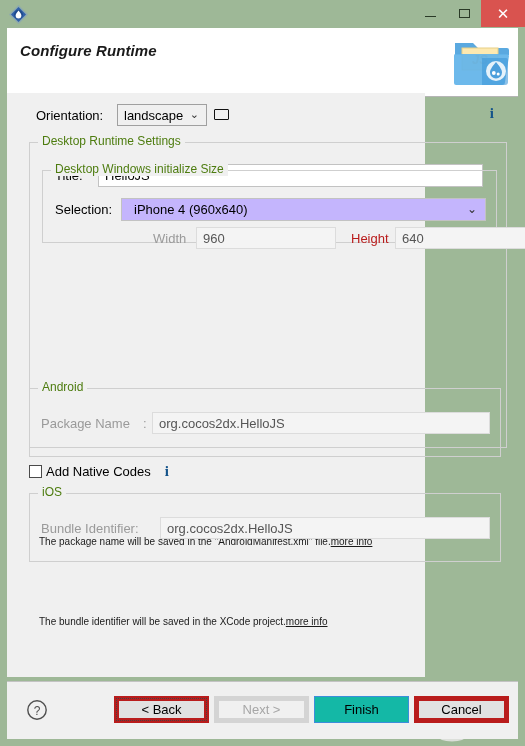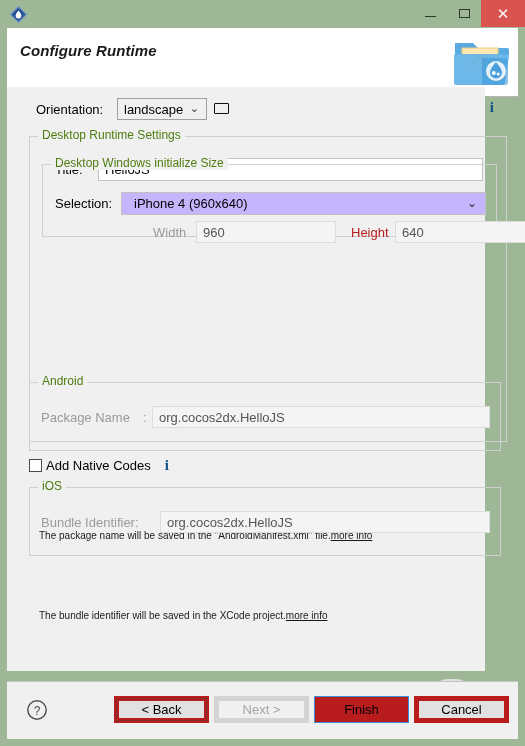--- a/index.html
+++ b/index.html
@@ -47,21 +47,21 @@
     font-style:italic;
   }
   .header-title{
     position:absolute;left:13px;top:14px;
     font-size:15px;font-weight:bold;color:#1a1a1a;
     letter-spacing:0.1px;
   }
   .header-icon{position:absolute;right:8px;top:6px;width:58px;height:54px;}
   
   .content{
-    position:absolute;left:7px;top:87px;width:478px;height:584px;
+    position:absolute;left:7px;top:93px;width:418px;height:584px;
     background:#f0f0f0;
     box-sizing:border-box;
   }
   .footer{
     position:absolute;left:7px;top:681px;width:511px;height:58px;
     background:#f0f0f0;
     border-top:1px solid #c3c3c3;
     box-sizing:border-box;
   }
   
@@ -146,21 +146,21 @@
   .btns{position:absolute;right:9px;top:14px;display:flex;gap:5px;}
   .btn{
     width:95px;height:27px;box-sizing:border-box;
     background:#e1e1e1;border:5px solid #b91c1c;
     font-size:13px;color:#000;
     display:flex;align-items:center;justify-content:center;
     font-family:"Liberation Sans", sans-serif;
   }
   .btn.focused{outline:1px dotted #444;outline-offset:-3px;}
   .btn.disabled{color:#a6a6a6;background:#f0f0f0;border-color:#d4d4d4;}
-  .btn.default{background:#b91c1c;border:1px solid #3c8ddb;}
+  .btn.default{background:#14b8a6;border:1px solid #3c8ddb;}
 </style>
 </head>
 <body>
 
 <div class="window">
 
   <div class="titlebar">
     <div class="app-icon">
       <svg width="21" height="21" viewBox="0 0 21 21">
         <polygon points="10.5,1 20,10.5 10.5,20 1,10.5" fill="#7f9ec4" opacity="0.55"></polygon>

